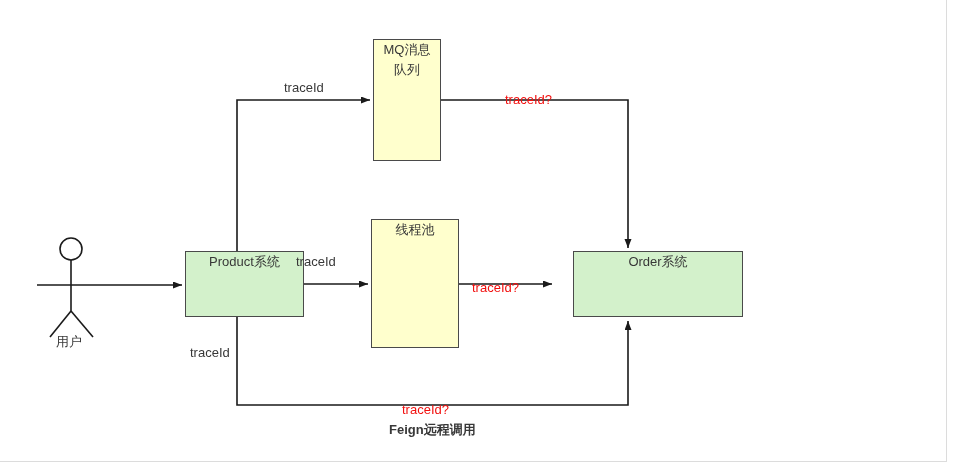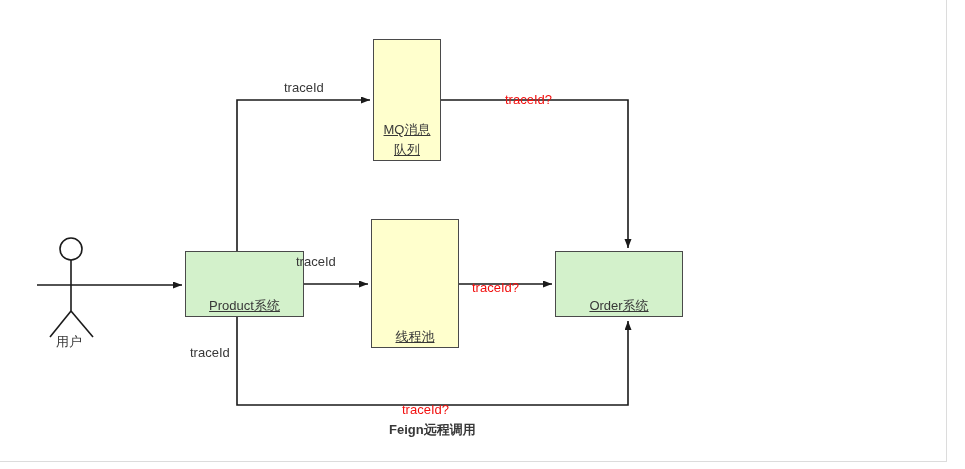--- a/index.html
+++ b/index.html
@@ -26,36 +26,35 @@
   }
   svg.connectors .arrowhead {
     fill:var(--line,#1a1a1a);
     stroke:none;
   }
 
   .node {
     position:absolute;
     border:1px solid var(--node-border,#4a4a4a);
     display:flex;
-    align-items:flex-end;
+    align-items:flex-start;
     justify-content:center;
     text-align:center;
     font-size:13px;
     color:var(--text,#383838);
     line-height:1.55;
     padding:0 4px;
-    text-decoration:underline;
   }
   .node.green  { background:var(--node-green,#d3f1cb); }
   .node.yellow { background:var(--node-yellow,#ffffcd); }
 
   #node-product { left:185px; top:251px; width:119px; height:66px; }
   #node-mq      { left:373px; top:39px;  width:68px;  height:122px; }
   #node-thread  { left:371px; top:219px; width:88px;  height:129px; }
-  #node-order   { left:555px; top:251px; width:128px; height:66px; }
+  #node-order   { left:573px; top:251px; width:170px; height:66px; }
 
   .lbl {
     position:absolute;
     font-size:13px;
     color:var(--text,#383838);
     white-space:nowrap;
   }
   .lbl.red {
     color:var(--red,#f2100f);
     font-weight:normal;

